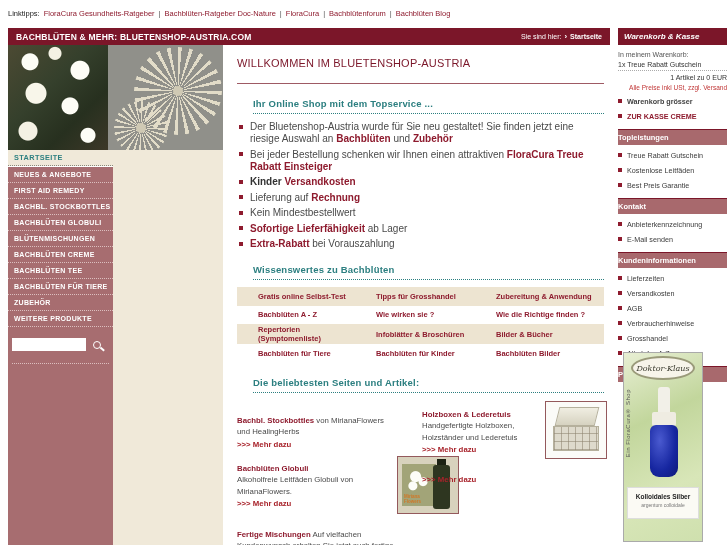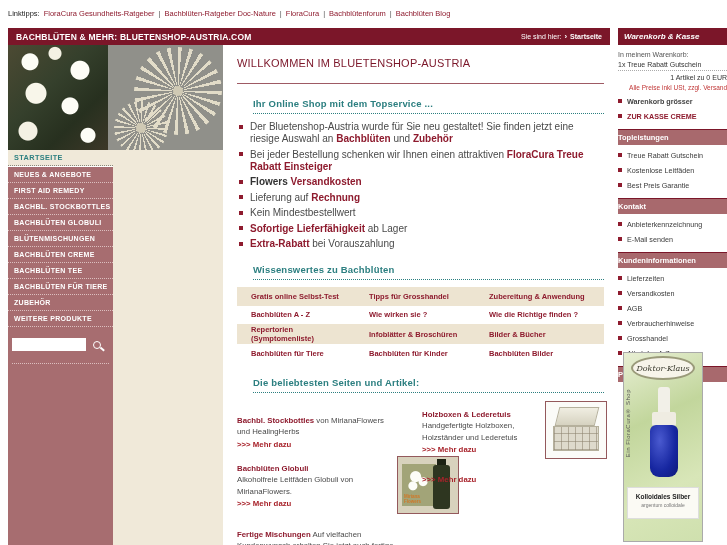--- a/index.html
+++ b/index.html
@@ -52,21 +52,21 @@
   .main-title{margin:0;font-size:11px;color:#7b1629;font-weight:normal;letter-spacing:0.2px;border-bottom:1px solid #9e5a64;padding-bottom:14px;}
   .teal{margin:14px 0 0 16px;font-size:9.5px;color:#2c7f80;font-weight:bold;border-bottom:1px dotted #2c7f80;padding-bottom:4px;letter-spacing:0.2px;}
   ul.intro{list-style:none;margin:7px 0 0 0;padding:0;}
   ul.intro li{position:relative;padding-left:13px;font-size:10px;color:#4a4a4a;line-height:12px;margin-bottom:3.5px;}
   .sq{width:4px;height:4px;background:#8e1b2e;display:inline-block;flex:none;}
   ul.intro .sq{position:absolute;left:2px;top:3.5px;}
   .seg .r{color:#8e1b2e;font-weight:bold;}
   .seg .b{color:#333;font-weight:bold;}
 
   table.know{width:100%;border-collapse:collapse;margin-top:7px;}
-  .know td{font-size:7.5px;font-weight:bold;color:#8e1b2e;height:16.5px;padding-left:14px;cursor:pointer;}
+  .know td{font-size:7.5px;font-weight:bold;color:#8e1b2e;height:16.5px;padding-left:21px;cursor:pointer;}
   .know tr.alt{background:#ede4d1;}
 
   .articles{position:relative;height:215px;margin-top:8px;}
   .art{position:absolute;font-size:7.8px;color:#4a4a4a;line-height:11.5px;}
   .art-title{color:#8e1b2e;font-weight:bold;}
   .more{display:inline-block;margin-top:1px;color:#a8232b;font-weight:bold;font-size:7.8px;cursor:pointer;}
   .a-stock{left:0;top:14px;width:155px;}
   .a-holz{left:185px;top:8px;width:120px;}
   .a-globuli{left:0;top:62px;width:150px;}
   .a-weitere{left:185px;top:72px;width:195px;}
@@ -168,21 +168,21 @@
 
   <div class="beige-strip"></div>
 
   <div class="content">
     <h1 class="main-title">WILLKOMMEN IM BLUETENSHOP-AUSTRIA</h1>
 
     <h2 class="teal">Ihr Online Shop mit dem Topservice ...</h2>
     <ul class="intro">
       <li class="seg"><span class="sq"></span><span>Der Bluetenshop-Austria wurde für Sie neu gestaltet! Sie finden jetzt eine riesige Auswahl an </span><span class="r">Bachblüten</span><span> und </span><span class="r">Zubehör</span></li>
       <li class="seg"><span class="sq"></span><span>Bei jeder Bestellung schenken wir Ihnen einen attraktiven </span><span class="r">FloraCura Treue Rabatt Einsteiger</span></li>
-      <li class="seg"><span class="sq"></span><span class="b">Flowers</span><span> </span><span class="r">Versandkosten</span></li>
+      <li class="seg"><span class="sq"></span><span class="b">Kinder</span><span> </span><span class="r">Versandkosten</span></li>
       <li class="seg"><span class="sq"></span><span>Lieferung auf </span><span class="r">Rechnung</span></li>
       <li class="seg"><span class="sq"></span><span>Kein Mindestbestellwert</span></li>
       <li class="seg"><span class="sq"></span><span class="r">Sofortige Lieferfähigkeit</span><span> ab Lager</span></li>
       <li class="seg"><span class="sq"></span><span class="r">Extra-Rabatt</span><span> bei Vorauszahlung</span></li>
     </ul>
 
     <h2 class="teal">Wissenswertes zu Bachblüten</h2>
     <table class="know">
       <colgroup>
           <col style="width:118px">

